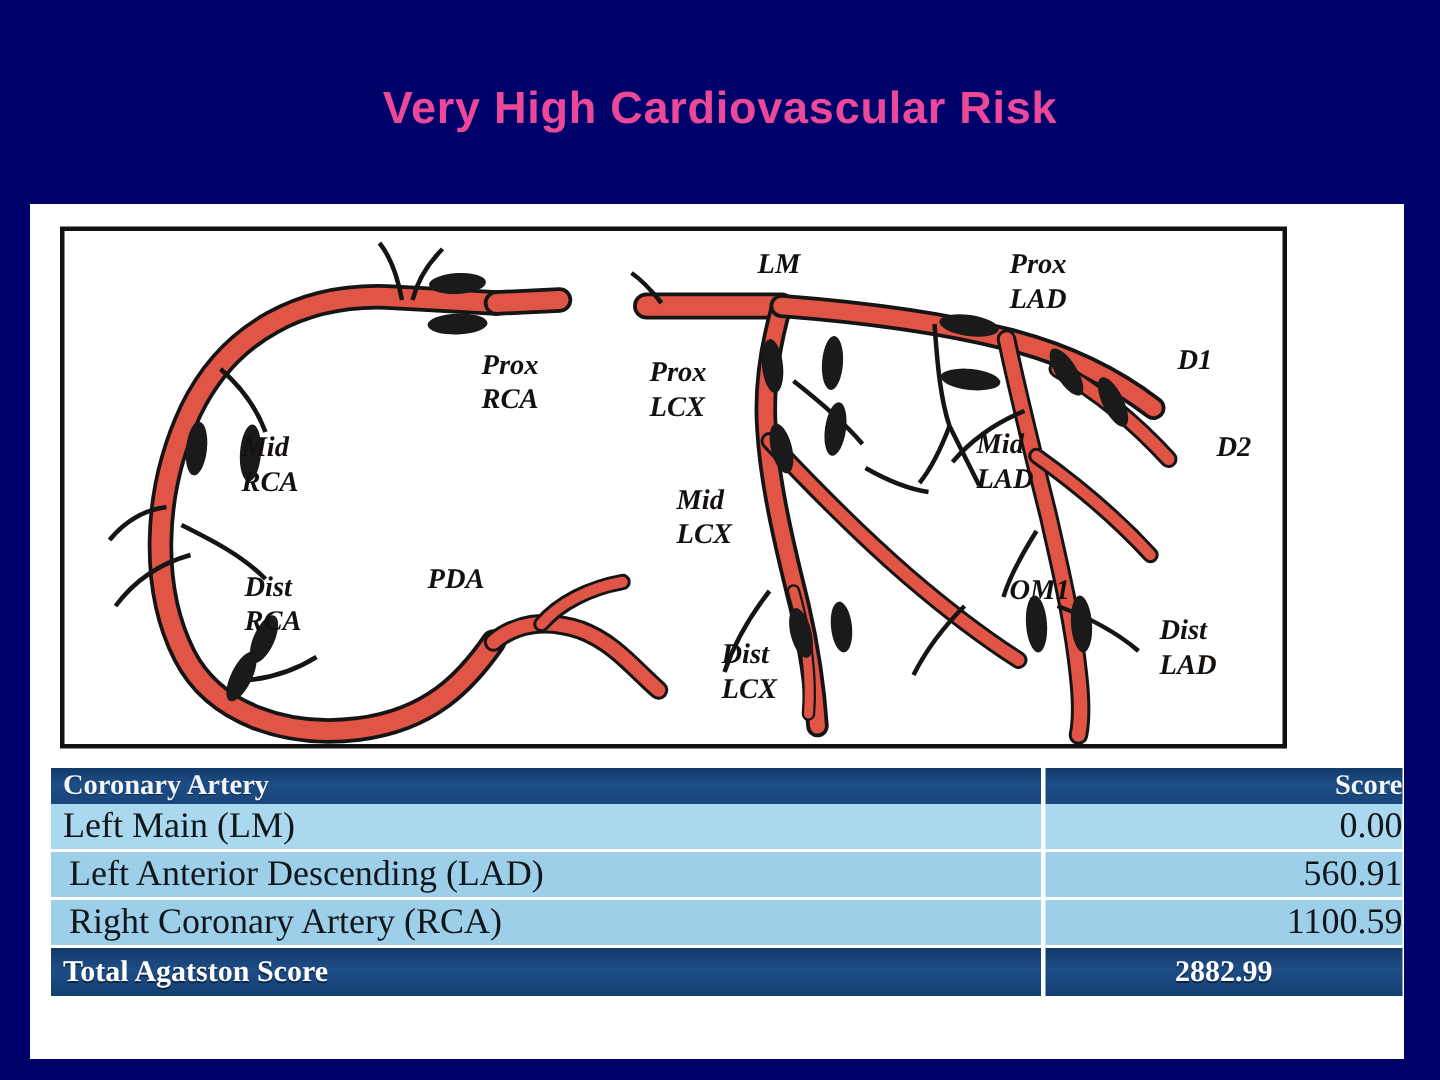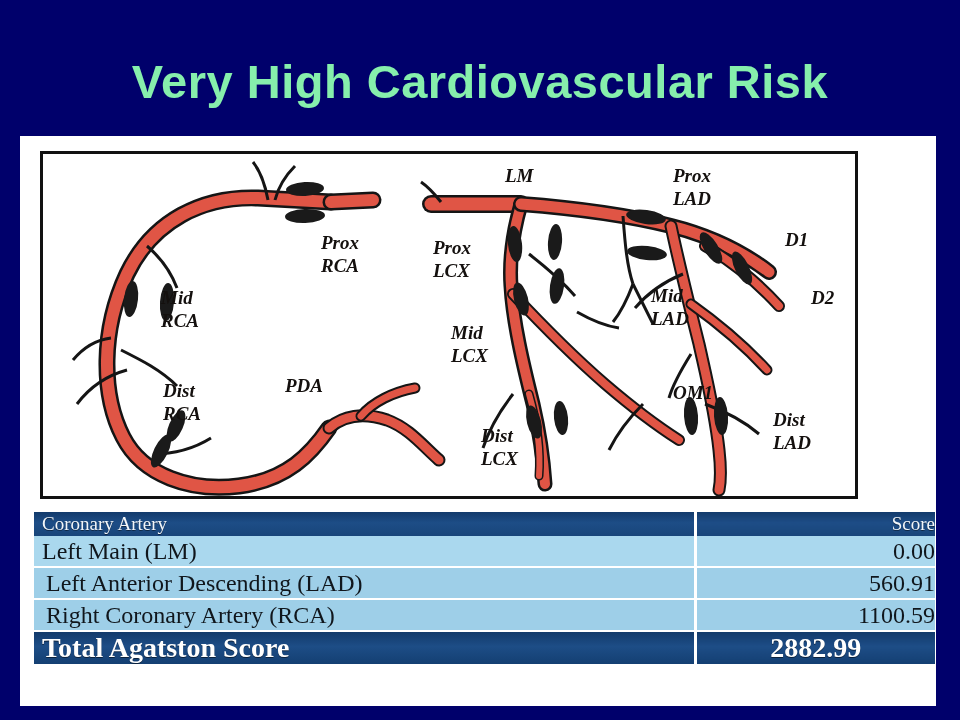--- a/index.html
+++ b/index.html
@@ -24,23 +24,23 @@
   
   .title-bar {
     position: absolute;
     left: 0;
     top: 58px;
     width: 960px;
     text-align: center;
   }
   .title-text {
     font-family: "Liberation Sans", sans-serif;
-    font-size: 47px;
+    font-size: 30px;
     font-weight: bold;
-    color: #86efac;
+    color: #ec4899;
     letter-spacing: 0.5px;
     line-height: 1;
     white-space: nowrap;
   }
 
   
   .panel {
     position: absolute;
     left: 20px;
     top: 136px;
@@ -89,21 +89,21 @@
     margin: 0;
   }
   .col-artery { width: 661px; }
   .col-score  { width: 240px; }
 
   .thead-row th {
     height: 24px;
     background: linear-gradient(to bottom, #123a6b 0%, #1d4d86 45%, #18457a 100%);
     color: #f2f6fa;
     font-size: 19px;
-    font-weight: normal;
+    font-weight: bold;
     text-shadow: 0 1px 0 rgba(0,0,0,0.45);
   }
   .thead-row th.h-artery {
     text-align: left;
     padding-left: 8px;
     border-right: 3px solid #ffffff;
   }
   .thead-row th.h-score {
     text-align: right;
   }
@@ -123,21 +123,21 @@
     text-align: right;
     margin-top: 24px;
   }
   .data-row.shade-a td { background: #aad8ee; }
   .data-row.shade-b td { background: #9ecfe8; padding-left: 12px; }
 
   .total-row td {
     height: 32px;
     background: linear-gradient(to bottom, #123a6b 0%, #1d4d86 45%, #143f72 100%);
     color: #ffffff;
-    font-size: 28px;
+    font-size: 20px;
     font-weight: bold;
     text-shadow: 0 1px 0 rgba(0,0,0,0.5);
   }
   .total-row td.c-artery {
     text-align: left;
     padding-left: 8px;
     border-right: 3px solid #ffffff;
   }
   .total-row td.c-score {
     text-align: center;

